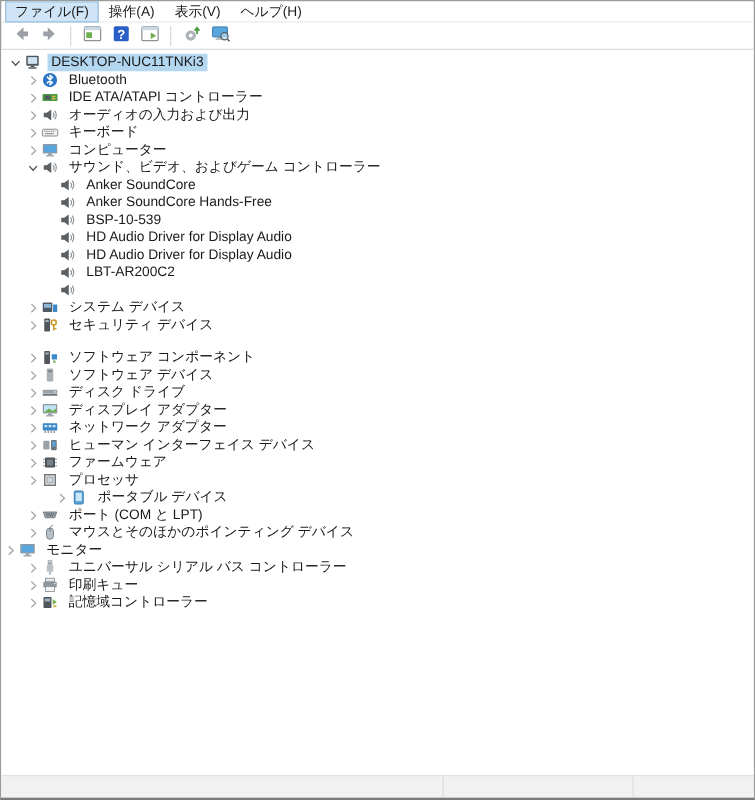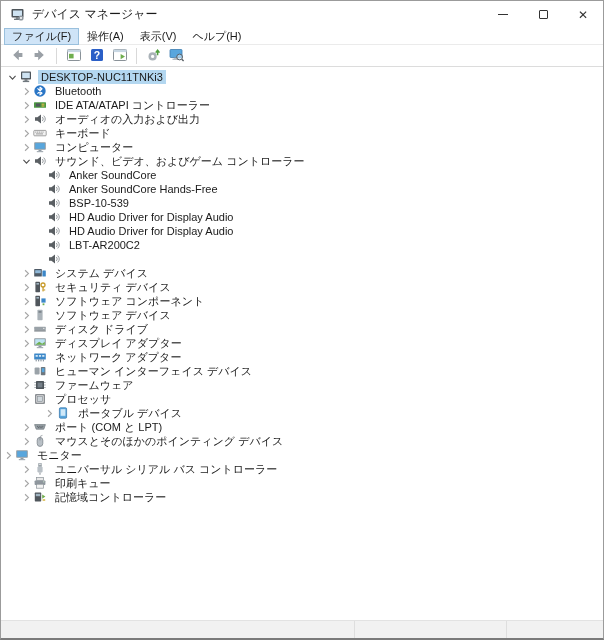--- a/index.html
+++ b/index.html
@@ -40,44 +40,20 @@
   .statusbar { height:18px; background:#f1f1f1; border-top:1px solid #e2e2e2; display:flex; flex:0 0 auto; }
   .sb-sec { height:100%; }
   .sb-sec + .sb-sec { border-left:1px solid #dedede; }
   .sb-1 { width:353px; } .sb-2 { width:152px; } .sb-3 { flex:1; }
 </style>
 </head>
 <body>
 
 <div class="window">
 
-  <div class="titlebar">
-    <span class="title-icon">
-      <svg width="15" height="15" viewBox="0 0 15 15">
-          <rect x="1.5" y="2" width="12" height="8.5" rx="1" fill="#4e555b"></rect>
-          <rect x="3" y="3.5" width="9" height="5.5" fill="#cfe3f2"></rect>
-          <rect x="5.8" y="10.5" width="3.4" height="1.2" fill="#4e555b"></rect>
-          <rect x="4" y="11.7" width="7" height="1.3" fill="#6f777d"></rect>
-          <circle cx="11" cy="11" r="2.6" fill="#8f979e"></circle>
-          <circle cx="11" cy="11" r="1" fill="#fff"></circle>
-        </svg>
-    </span>
-    <span class="title-text">デバイス マネージャー</span>
-    <div class="window-controls">
-      <div class="win-btn">
-          <span class="glyph-min"></span>
-        </div>
-      <div class="win-btn">
-          <span class="glyph-max"></span>
-        </div>
-      <div class="win-btn">
-          <span class="glyph-close">✕</span>
-        </div>
-    </div>
-  </div>
 
   <div class="menubar" id="menubar">
       <div class="menu-item highlight">ファイル(F)</div>
       <div class="menu-item">操作(A)</div>
       <div class="menu-item">表示(V)</div>
       <div class="menu-item">ヘルプ(H)</div>
     </div>
 
   <div class="toolbar" id="toolbar">
       <div class="tb-btn">
@@ -336,21 +312,21 @@
           <svg width="14" height="14" viewBox="0 0 14 14">
             <rect x="2.4" y="1.8" width="4.6" height="10.4" rx="0.6" fill="#50565c"></rect>
             <rect x="3.4" y="3" width="2.6" height="1.6" fill="#9fb3c0"></rect>
             <circle cx="10" cy="5" r="2" fill="none" stroke="#c89b2a" stroke-width="1.3"></circle>
             <rect x="9.4" y="6.8" width="1.3" height="4.6" fill="#c89b2a"></rect>
             <rect x="10.6" y="9.4" width="1.6" height="1.1" fill="#c89b2a"></rect>
           </svg>
         </span>
         <span class="tree-label">セキュリティ デバイス</span>
       </div>
-      <div class="tree-row" style="padding-left: 18px;">
+      <div class="tree-row" style="padding-left: 18px; margin-top: 12px;">
         <span class="expander">
           <svg width="9" height="9" viewBox="0 0 10 10">
             <path d="M3.4 1.4 L7.2 5 L3.4 8.6" stroke="#a6a6a6" fill="none" stroke-width="1.2"></path>
           </svg>
         </span>
         <span class="node-icon">
           <svg width="14" height="14" viewBox="0 0 14 14">
             <rect x="2.4" y="1.8" width="4.6" height="10.4" rx="0.6" fill="#50565c"></rect>
             <rect x="3.4" y="3" width="2.6" height="1.6" fill="#9fb3c0"></rect>
             <rect x="8.4" y="4.4" width="4.2" height="4.2" fill="#3c87c8"></rect>

